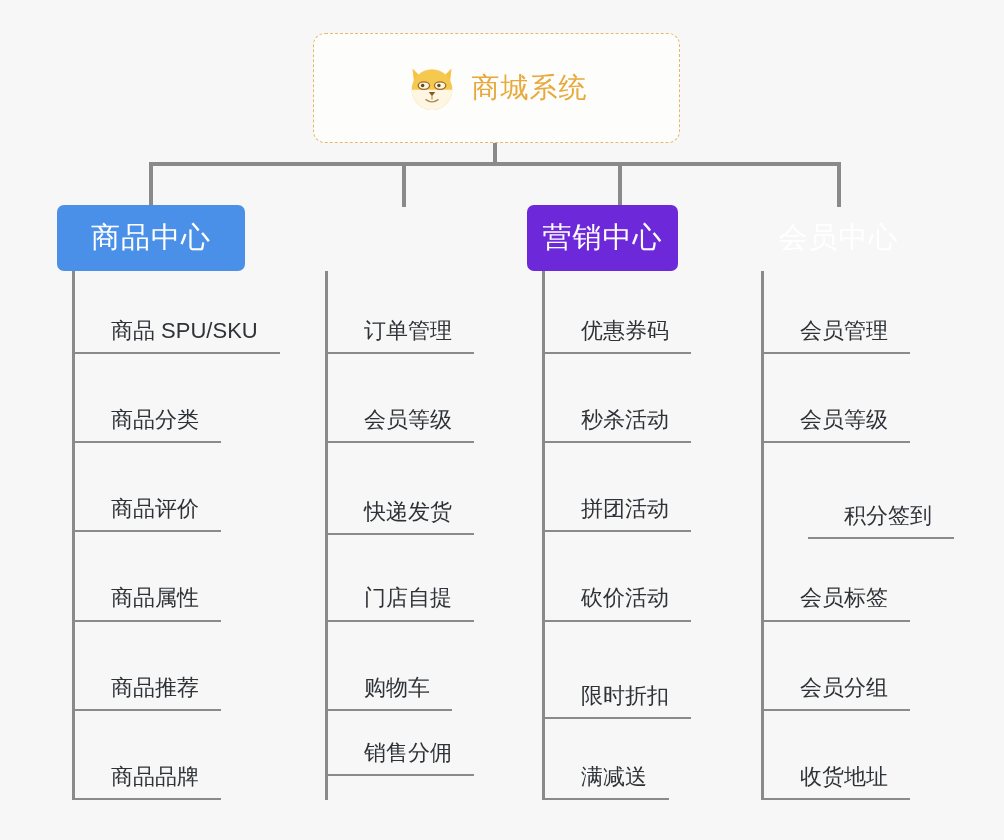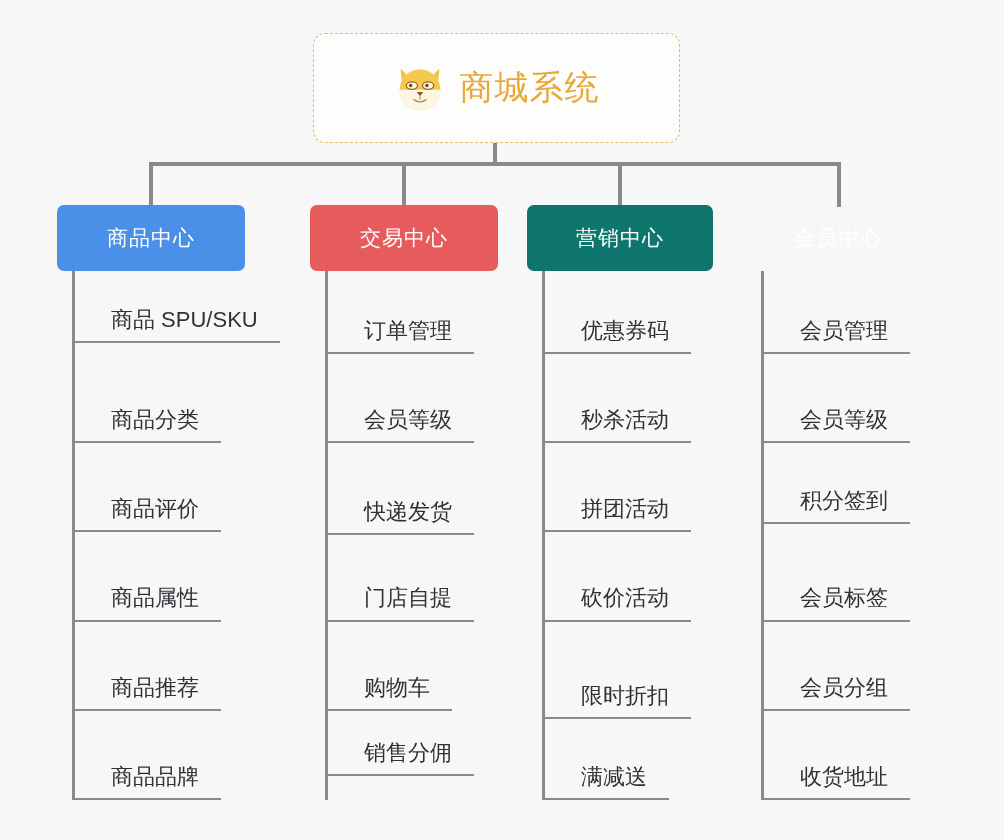--- a/index.html
+++ b/index.html
@@ -31,26 +31,25 @@
     box-sizing: border-box;
     background: #fdfdfb;
     border: 1.5px dashed #e8b964;
     border-radius: 12px;
     display: flex;
     align-items: center;
     justify-content: center;
     gap: 14px;
   }
   .root-title {
-    font-size: 34px;
+    font-size: 28px;
     color: #e8a93c;
     letter-spacing: 1px;
     line-height: 1;
     white-space: nowrap;
-    font-family: Liberation Serif, serif;
   }
   .shiba-icon {
     width: 52px;
     height: 52px;
     display: block;
     flex: none;
   }
 
   
   .conn {
@@ -64,21 +63,21 @@
   .cat-box {
     position: absolute;
     top: 205px;
     height: 66px;
     box-sizing: border-box;
     border-radius: 7px;
     display: flex;
     align-items: center;
     justify-content: center;
     color: #ffffff;
-    font-size: 21px;
+    font-size: 29px;
     letter-spacing: 1px;
     white-space: nowrap;
   }
 
   
   .leaf-col {
     position: absolute;
     top: 271px;
   }
   .leaf-spine {
@@ -135,42 +134,39 @@
   <div class="conn conn-v" style="left:149px; top:162px; height:45px;"></div>
   <div class="conn conn-v" style="left:402px; top:162px; height:45px;"></div>
   <div class="conn conn-v" style="left:618px; top:162px; height:45px;"></div>
   <div class="conn conn-v" style="left:837px; top:162px; height:45px;"></div>
 
 <div class="cat-box" style="left: 57px; width: 188px; background: rgb(74, 144, 232);">
       <span>商品中心</span>
     </div>
     <div class="leaf-col" style="left: 72px;">
       <div class="leaf-spine" style="height: 529px;"></div>
-      <div class="leaf-item" style="top: 28px; height: 44px; align-items: flex-end;">
+      <div class="leaf-item" style="top: 39px; height: 44px; align-items: flex-end;">
         <div class="leaf-label">商品 SPU/SKU</div>
       </div>
       <div class="leaf-item" style="top: 128.2px; height: 44px;">
         <div class="leaf-label">商品分类</div>
       </div>
       <div class="leaf-item" style="top: 217.4px; height: 44px;">
         <div class="leaf-label">商品评价</div>
       </div>
       <div class="leaf-item" style="top: 306.6px; height: 44px;">
         <div class="leaf-label">商品属性</div>
       </div>
       <div class="leaf-item" style="top: 395.8px; height: 44px;">
         <div class="leaf-label">商品推荐</div>
       </div>
       <div class="leaf-item" style="top: 485px; height: 44px;">
         <div class="leaf-label">商品品牌</div>
       </div>
     </div>
-    <div class="cat-box" style="left: 310px; width: 188px; background: rgb(230, 92, 92);">
-      <span>交易中心</span>
-    </div>
     <div class="leaf-col" style="left: 325px;">
       <div class="leaf-spine" style="height: 529px;"></div>
       <div class="leaf-item" style="top: 39px; height: 44px;">
         <div class="leaf-label">订单管理</div>
       </div>
       <div class="leaf-item" style="top: 128.2px; height: 44px;">
         <div class="leaf-label">会员等级</div>
       </div>
       <div class="leaf-item" style="top: 220px; height: 44px;">
         <div class="leaf-label">快递发货</div>
@@ -178,21 +174,21 @@
       <div class="leaf-item" style="top: 306.6px; height: 44px;">
         <div class="leaf-label">门店自提</div>
       </div>
       <div class="leaf-item" style="top: 395.8px; height: 44px;">
         <div class="leaf-label">购物车</div>
       </div>
       <div class="leaf-item" style="top: 461px; height: 44px;">
         <div class="leaf-label">销售分佣</div>
       </div>
     </div>
-    <div class="cat-box" style="left: 527px; width: 186px; background: #0f766e;">
+    <div class="cat-box" style="left: 527px; width: 151px; background: #6d28d9;">
       <span>营销中心</span>
     </div>
     <div class="leaf-col" style="left: 542px;">
       <div class="leaf-spine" style="height: 529px;"></div>
       <div class="leaf-item" style="top: 39px; height: 44px;">
         <div class="leaf-label">优惠券码</div>
       </div>
       <div class="leaf-item" style="top: 128.2px; height: 44px;">
         <div class="leaf-label">秒杀活动</div>
       </div>
@@ -213,21 +209,21 @@
       <span>会员中心</span>
     </div>
     <div class="leaf-col" style="left: 761px;">
       <div class="leaf-spine" style="height: 529px;"></div>
       <div class="leaf-item" style="top: 39px; height: 44px;">
         <div class="leaf-label">会员管理</div>
       </div>
       <div class="leaf-item" style="top: 128.2px; height: 44px; justify-content: flex-end;">
         <div class="leaf-label">会员等级</div>
       </div>
-      <div class="leaf-item" style="top: 209px; height: 44px;">
+      <div class="leaf-item" style="top: 224px; height: 44px; padding-left: 44px;">
         <div class="leaf-label">积分签到</div>
       </div>
       <div class="leaf-item" style="top: 306.6px; height: 44px;">
         <div class="leaf-label">会员标签</div>
       </div>
       <div class="leaf-item" style="top: 395.8px; height: 44px;">
         <div class="leaf-label">会员分组</div>
       </div>
       <div class="leaf-item" style="top: 485px; height: 44px;">
         <div class="leaf-label">收货地址</div>

